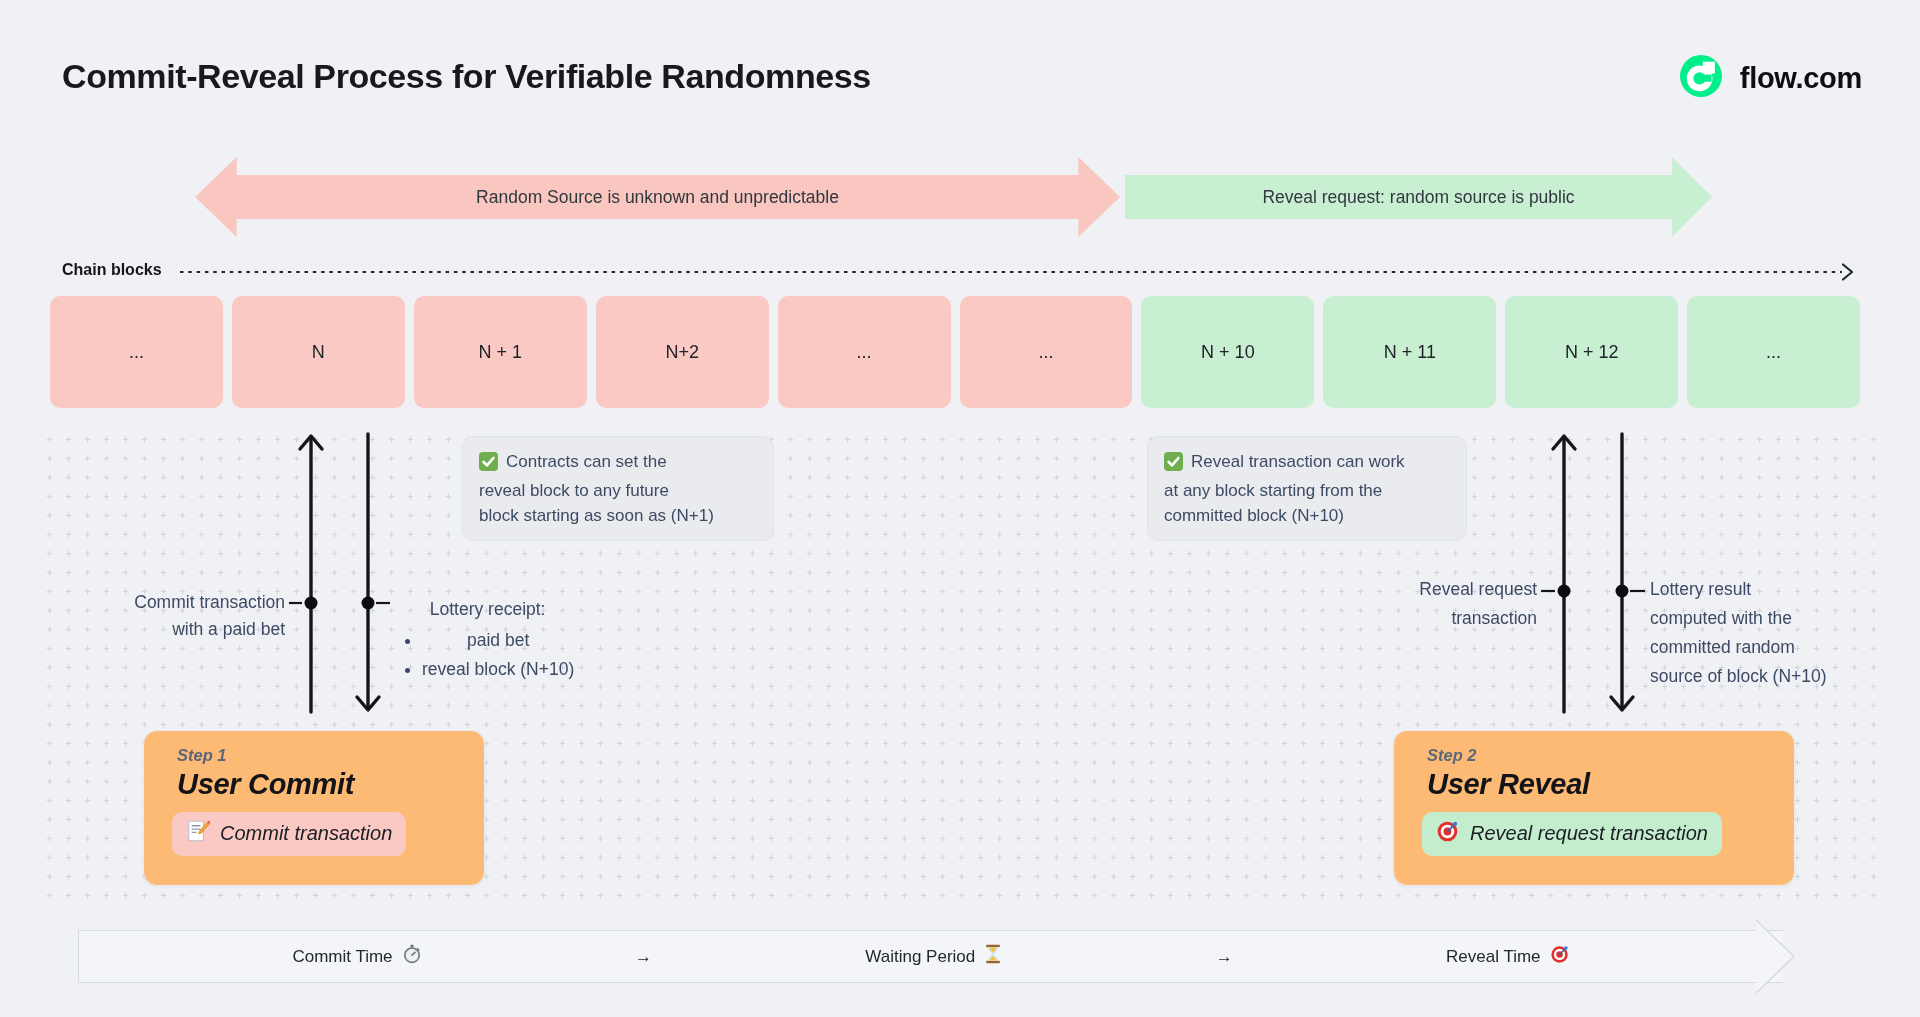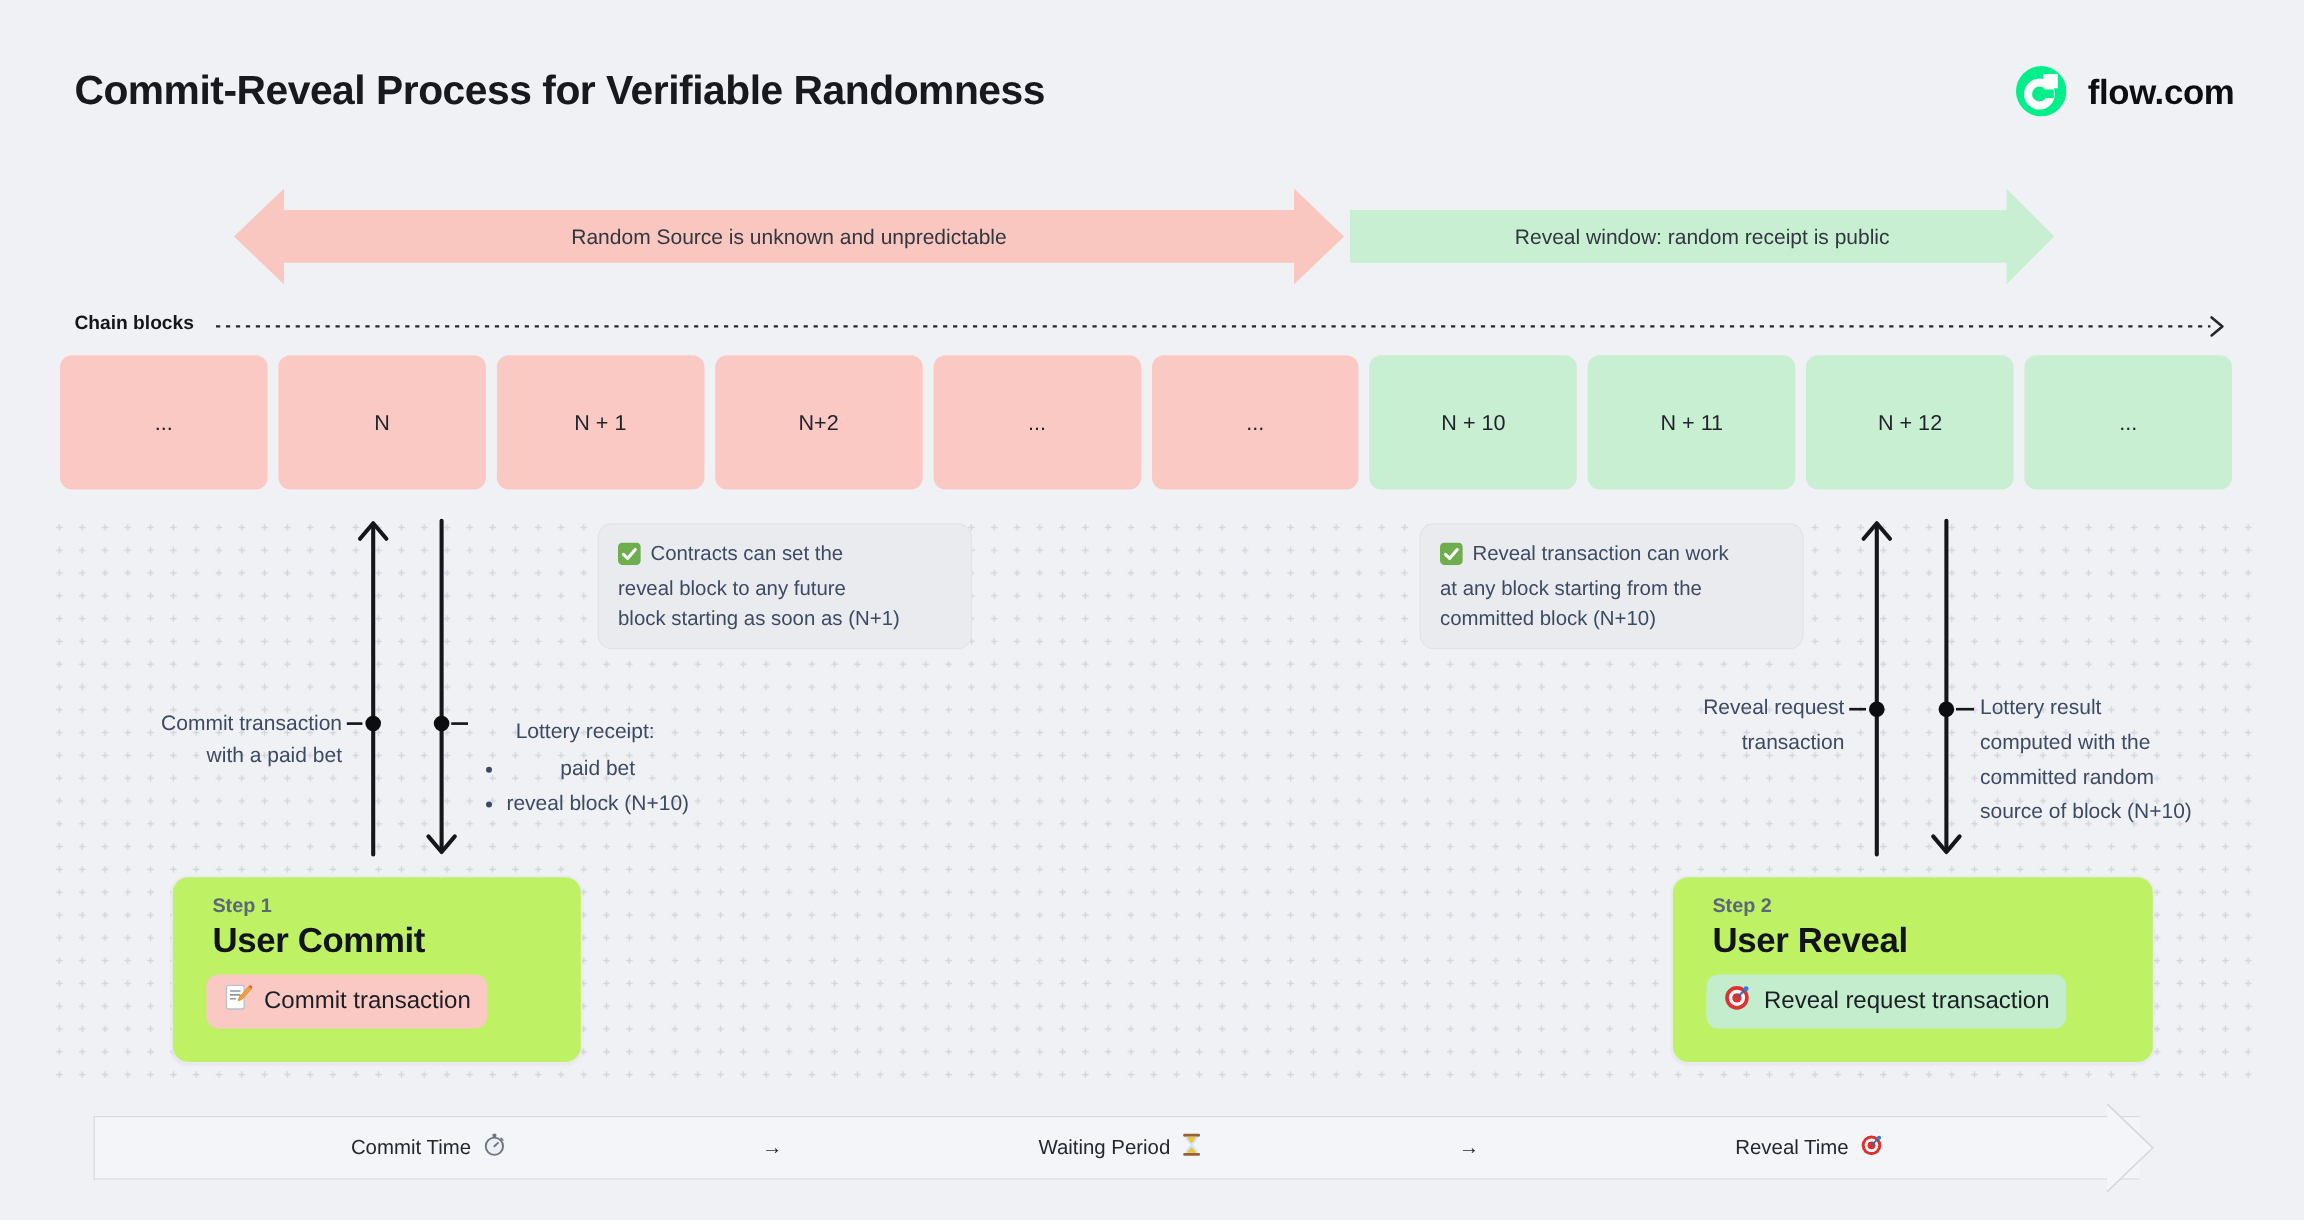--- a/index.html
+++ b/index.html
@@ -22,34 +22,34 @@
   
   .chain-label { position:absolute; left:62px; top:261px; font-size:16px; font-weight:700; color:#14161a; }
   .blocks { position:absolute; left:50px; top:296px; width:1810px; height:112px; display:flex; gap:9px; }
   .block { flex:1; border-radius:10px; display:flex; align-items:center; justify-content:center; font-size:18px; color:#20242a; }
   .block.pink { background:#fbc9c3; }
   .block.green { background:#c9efd3; }
   
   .dotgrid { position:absolute; left:40px; top:430px; width:1840px; height:480px; z-index:0; }
   
   .note { position:absolute; z-index:2; background:#e9ebef; border:1px solid #e0e3e9; border-radius:12px;
-    padding:12px 16px; font-size:17px; line-height:25px; color:#3d4a63;margin-left:36px; }
+    padding:12px 16px; font-size:17px; line-height:25px; color:#3d4a63; }
   .note .check { display:inline-block; vertical-align:-4px; margin-right:8px; }
   .note--commit { left:462px; top:436px; width:312px; }
   .note--reveal { left:1147px; top:436px; width:320px; }
   
   .ann { position:absolute; z-index:2; font-size:17.5px; color:#3d4a63; }
   .ann--commit-tx { right:1635px; top:589px; text-align:right; line-height:27px; }
   .ann--lottery-receipt { left:401px; top:596px; line-height:27px;text-align:center; }
   .ann--lottery-receipt ul { margin:3px 0 0 0; padding-left:21px; line-height:29px; }
   .ann--reveal-request { right:383px; top:575px; text-align:right; line-height:29px; }
   .ann--lottery-result { left:1650px; top:575px; line-height:29px; }
   
-  .step-card { position:absolute; top:730px; height:156px; z-index:2; background:#bef264; border:1px solid #e9ebf0;
-    border-radius:14px; box-shadow:0 1px 3px rgba(22,26,36,0.05); padding:15px 0 0 33px; }
+  .step-card { position:absolute; top:730px; height:156px; z-index:2; background:#fdba74; border:1px solid #e9ebf0;
+    border-radius:14px; box-shadow:0 1px 3px rgba(22,26,36,0.05); padding:15px 0 0 33px;font-style:italic; }
   .step-card--1 { left:143px; width:342px; }
   .step-card--2 { left:1393px; width:402px; }
   .step-label { font-size:16.5px; font-weight:700; color:#5c6879; }
   .step-title { font-size:29px; font-weight:700; color:#121419; letter-spacing:-0.3px; margin-top:3px; }
   .pill { display:inline-flex; align-items:center; gap:10px; margin-top:11px; margin-left:-5px;
     border-radius:10px; padding:7px 14px 8px; font-size:20px; color:#1b1e24; }
   .pill.pink { background:#fbc9c4; }
   .pill.green { background:#c3edcd; }
   
   .timeline { position:absolute; left:58px; top:930px; width:1705px; height:53px; z-index:1;
@@ -85,21 +85,21 @@
         <rect x="25.5" y="20.5" width="7.5" height="7.5" fill="#00ef8b"></rect>
       </svg>
     </span>
     <span class="brand-text">flow.com</span>
   </div>
 
   <div class="phase-arrow commit">
     <span>Random Source is unknown and unpredictable</span>
   </div>
   <div class="phase-arrow reveal">
-    <span>Reveal window: random receipt is public</span>
+    <span>Reveal request: random source is public</span>
   </div>
 
   <div class="chain-label">Chain blocks</div>
   <div class="blocks">
     <div class="block pink">...</div>
     <div class="block pink">N</div>
     <div class="block pink">N + 1</div>
     <div class="block pink">N+2</div>
     <div class="block pink">...</div>
     <div class="block pink">...</div>

